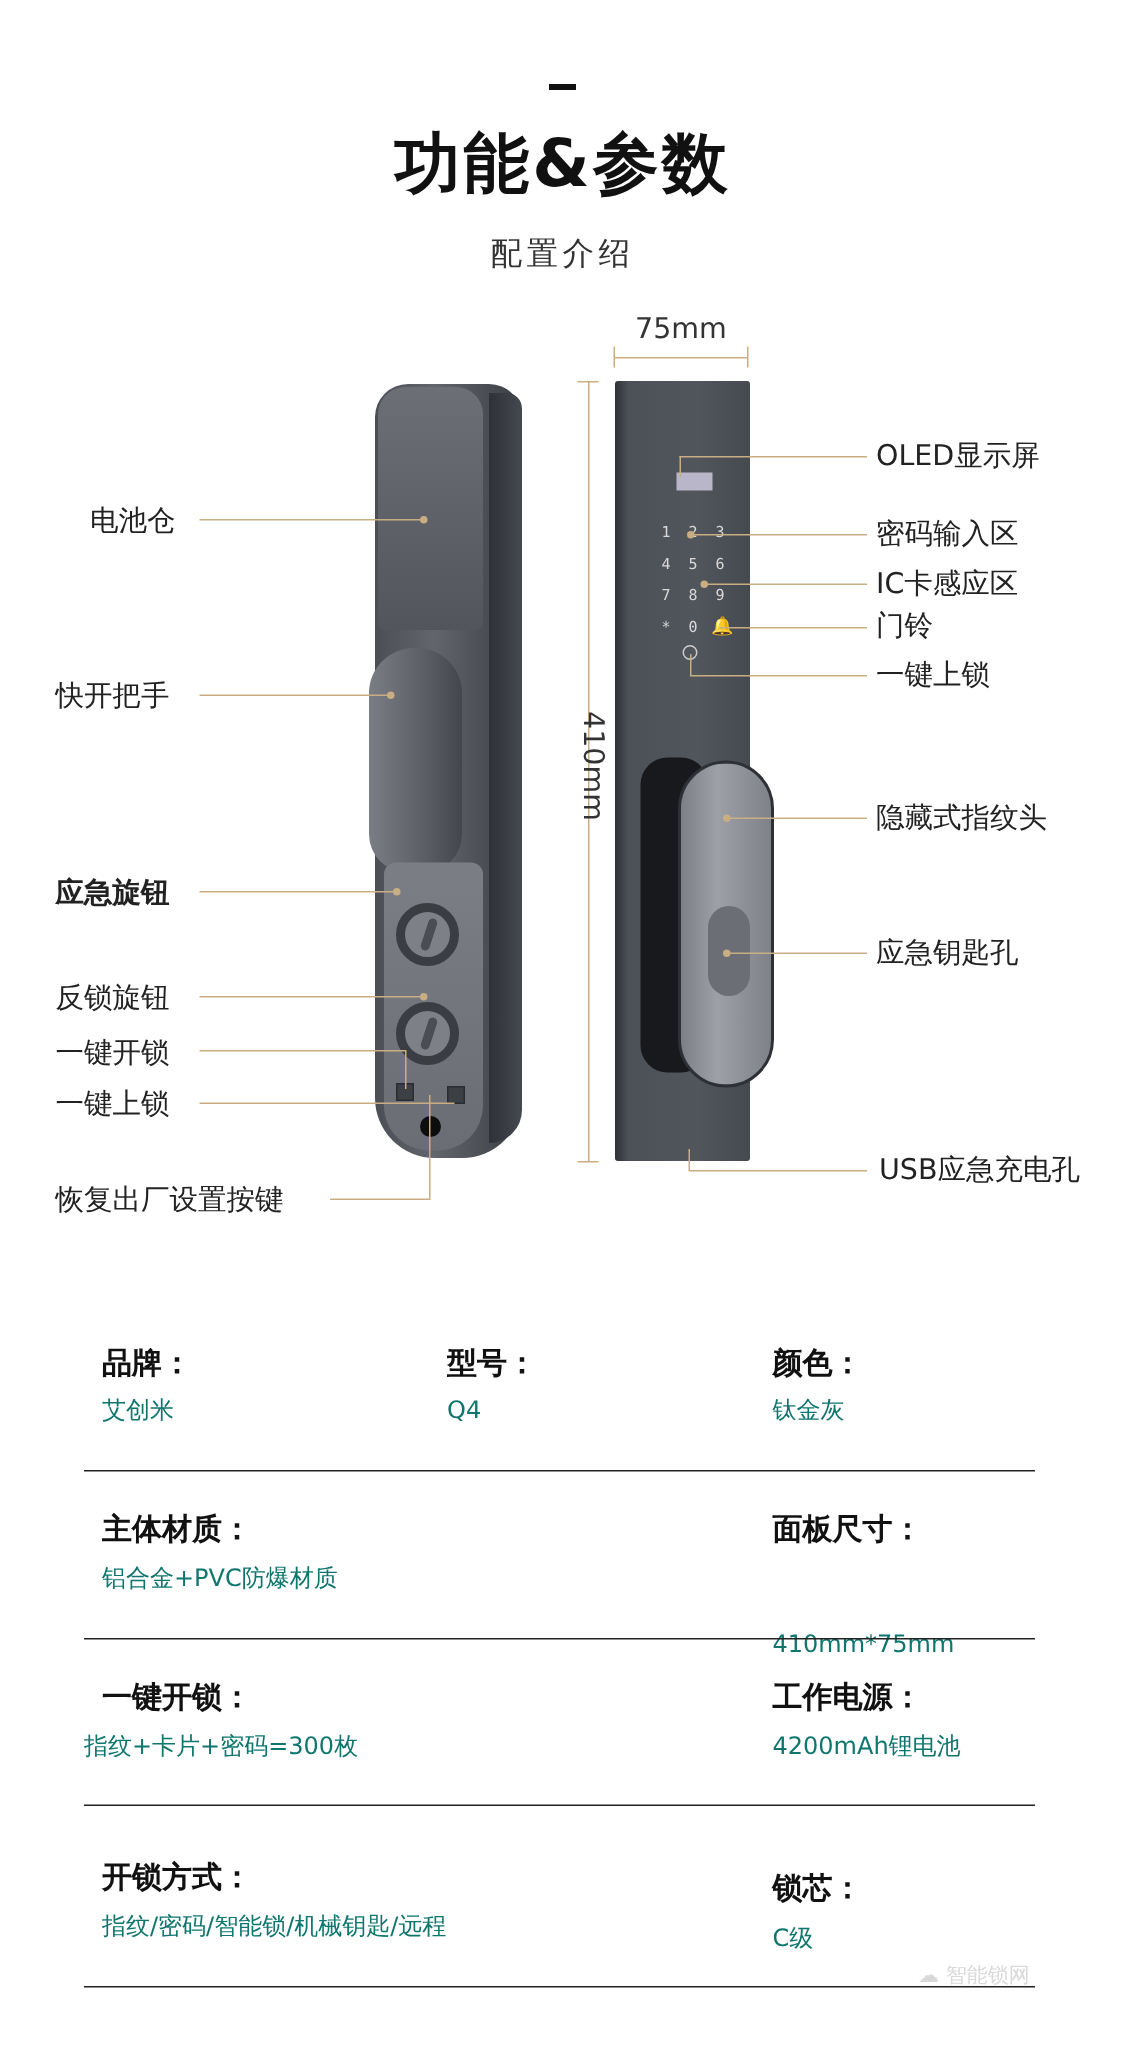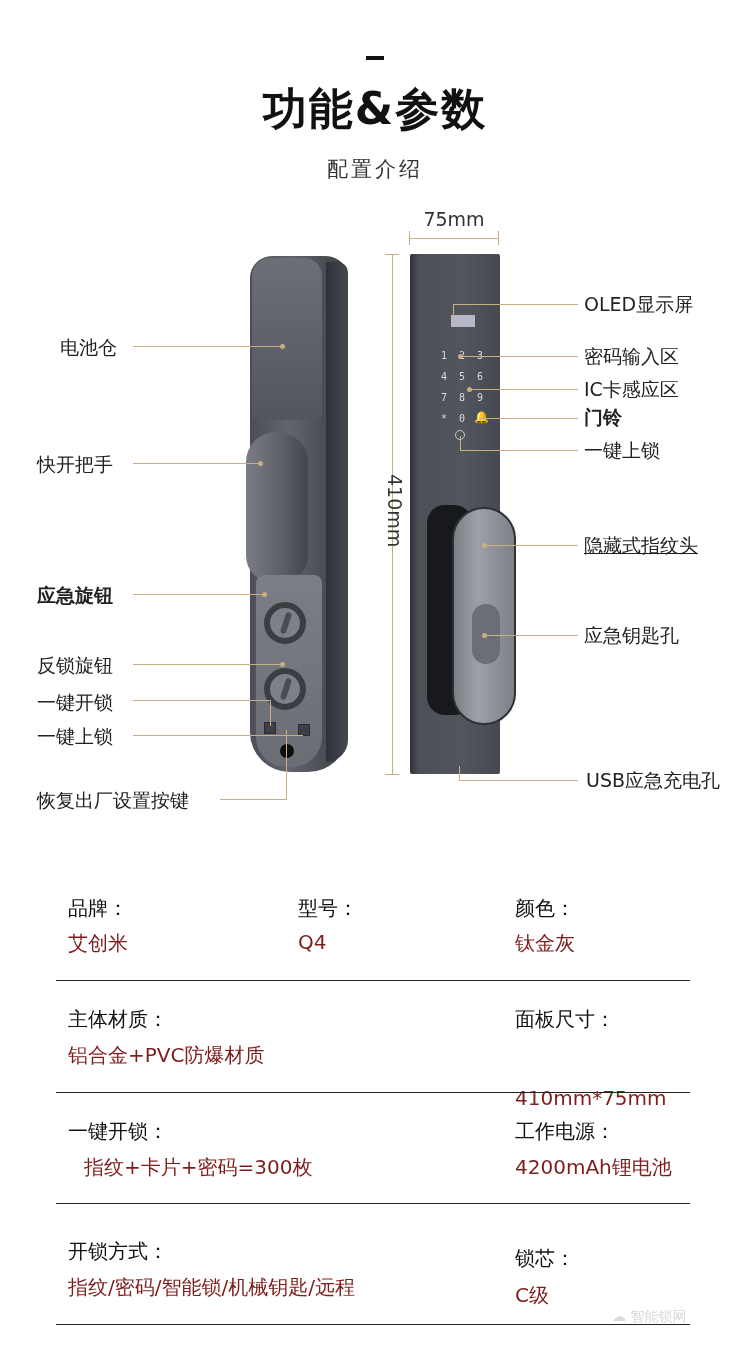--- a/index.html
+++ b/index.html
@@ -35,22 +35,22 @@
 
   
   .dim-h { left: 410px; top: 238px; width: 88px; height: 1px; background: #c9ad83; }
   .dim-v { left: 392px; top: 254px; width: 1px; height: 520px; background: #c9ad83; }
   .dim-text-h { left: 410px; top: 208px; width: 88px; text-align: center; font-size: 19px; color: #333; }
   .dim-text-v { left: 360px; top: 498px; font-size: 19px; color: #333; transform: rotate(90deg); transform-origin: center; width: 70px; text-align: center; }
   .tick-v { width: 1px; height: 14px; background: #c9ad83; }
   .tick-h { width: 14px; height: 1px; background: #c9ad83; }
 
   
-  .spec-label { font-size: 20px; font-weight: normal; color: #111; white-space: nowrap; }
-  .spec-value { font-size: 20px; color: #7f1d1d; white-space: nowrap; }
+  .spec-label { font-size: 20px; font-weight: bold; color: #111; white-space: nowrap; }
+  .spec-value { font-size: 16px; color: #0f766e; white-space: nowrap; }
   .divider { left: 56px; width: 634px; height: 1px; background: #222; }
   .watermark { left: 612px; top: 1308px; font-size: 14px; color: #d9d9d9; }
 </style>
 </head>
 <body>
 
 <div class="abs title-dash"></div>
 <div class="abs title">功能&amp;参数</div>
 <div class="abs subtitle">配置介绍</div>
 
@@ -129,28 +129,28 @@
 <div class="abs vline" style="left:453px;top:304px;height:14px;"></div>
 
 <div class="abs label" style="left:584px;top:344px;">密码输入区</div>
 <div class="abs line" style="left:460px;top:356px;width:118px;"></div>
 <div class="abs dot" style="left:458px;top:354px;"></div>
 
 <div class="abs label" style="left:584px;top:377px;">IC卡感应区</div>
 <div class="abs line" style="left:469px;top:389px;width:109px;"></div>
 <div class="abs dot" style="left:467px;top:387px;"></div>
 
-<div class="abs label" style="left:584px;top:405px;font-weight:bold;">门铃</div>
+<div class="abs label" style="left:584px;top:405px;">门铃</div>
 <div class="abs line" style="left:480px;top:418px;width:98px;"></div>
 
 <div class="abs label" style="left:584px;top:438px;">一键上锁</div>
 <div class="abs line" style="left:460px;top:450px;width:118px;"></div>
 <div class="abs vline" style="left:460px;top:436px;height:14px;"></div>
 
-<div class="abs label" style="left:584px;top:533px;text-decoration:underline;">隐藏式指纹头</div>
+<div class="abs label" style="left:584px;top:533px;">隐藏式指纹头</div>
 <div class="abs line" style="left:484px;top:545px;width:94px;"></div>
 <div class="abs dot" style="left:482px;top:543px;"></div>
 
 <div class="abs label" style="left:584px;top:623px;">应急钥匙孔</div>
 <div class="abs line" style="left:484px;top:635px;width:94px;"></div>
 <div class="abs dot" style="left:482px;top:633px;"></div>
 
 <div class="abs label" style="left:586px;top:768px;">USB应急充电孔</div>
 <div class="abs line" style="left:459px;top:780px;width:119px;"></div>
 <div class="abs vline" style="left:459px;top:766px;height:14px;"></div>
@@ -164,21 +164,21 @@
   <div class="abs spec-value" style="left:515px;top:930px;">钛金灰</div>
   <div class="abs divider" style="top:980px;"></div>
 
   <div class="abs spec-label" style="left:68px;top:1006px;">主体材质：</div>
   <div class="abs spec-value" style="left:68px;top:1042px;">铝合金+PVC防爆材质</div>
   <div class="abs spec-label" style="left:515px;top:1006px;">面板尺寸：</div>
   <div class="abs spec-value" style="left:515px;top:1042px;margin-top:44px;">410mm*75mm</div>
   <div class="abs divider" style="top:1092px;"></div>
 
   <div class="abs spec-label" style="left:68px;top:1118px;">一键开锁：</div>
-  <div class="abs spec-value" style="left:84px;top:1154px;text-align:center;">指纹+卡片+密码=300枚</div>
+  <div class="abs spec-value" style="left:56px;top:1154px;text-align:center;">指纹+卡片+密码=300枚</div>
   <div class="abs spec-label" style="left:515px;top:1118px;">工作电源：</div>
   <div class="abs spec-value" style="left:515px;top:1154px;">4200mAh锂电池</div>
   <div class="abs divider" style="top:1203px;"></div>
 
   <div class="abs spec-label" style="left:68px;top:1238px;">开锁方式：</div>
   <div class="abs spec-value" style="left:68px;top:1274px;">指纹/密码/智能锁/机械钥匙/远程</div>
   <div class="abs spec-label" style="left:515px;top:1245px;">锁芯：</div>
   <div class="abs spec-value" style="left:515px;top:1282px;">C级</div>
   <div class="abs divider" style="top:1324px;"></div>
 </div>

